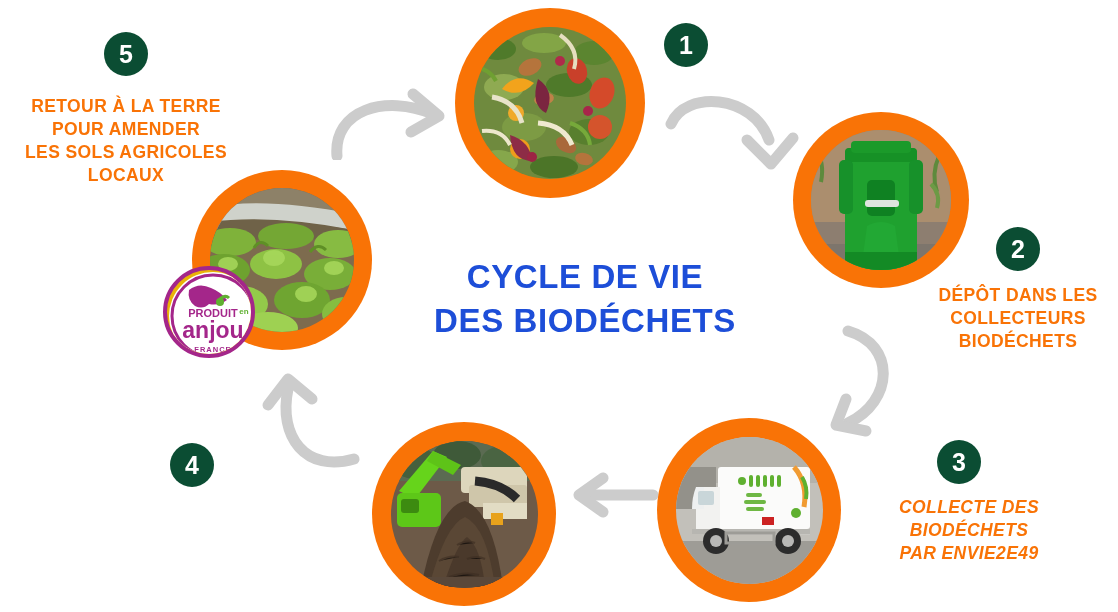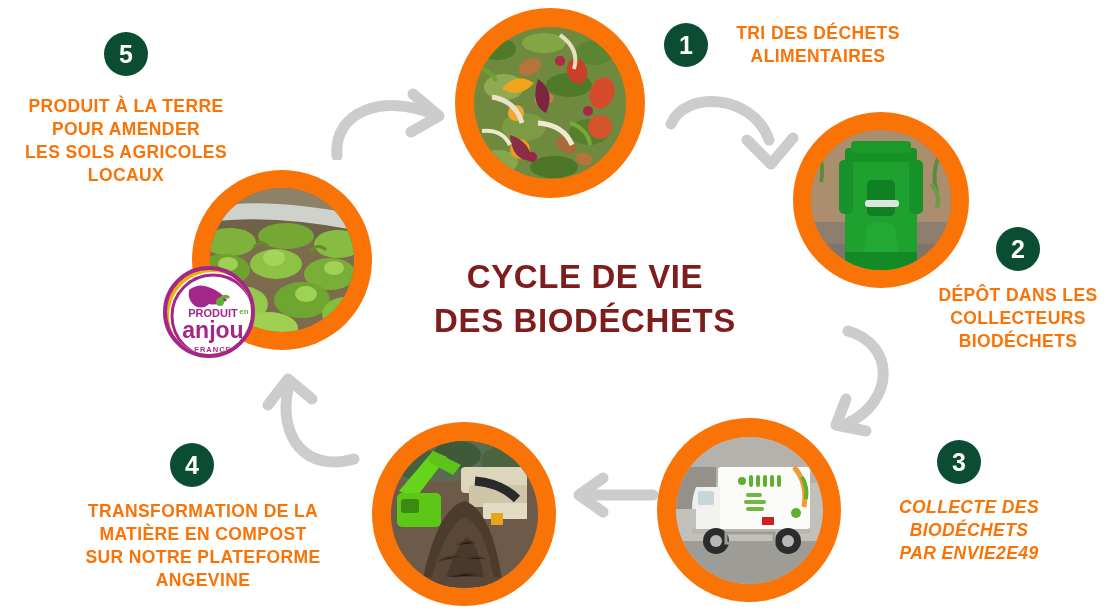--- a/index.html
+++ b/index.html
@@ -65,21 +65,21 @@
   }
   .caption.center { text-align: center; }
 
   
   #center-title {
     position: absolute;
     left: 400px;
     top: 255px;
     width: 370px;
     text-align: center;
-    color: #7f1d1d;
+    color: #1d4ed8;
     font-size: 33px;
     font-weight: bold;
     line-height: 1.34;
     letter-spacing: 0.6px;
     white-space: pre-line;
   }
 
   
   .arrow {
     position: absolute;
@@ -165,22 +165,20 @@
           <path d="M8,104 q20,-2 28,14" stroke="#ede7cc" stroke-width="4" fill="none"></path>
           <path d="M0,40 q16,2 22,14" stroke="#6fa032" stroke-width="4" fill="none"></path>
           <path d="M96,96 q18,6 20,22" stroke="#76a93a" stroke-width="4" fill="none"></path>
         </g>
       </svg>
     </div>
   </div>
   <div class="badge" style="left:664px; top:23px;">
     <span>1</span>
   </div>
-  <div class="caption center" style="left:698px; top:22px; width:240px;">TRI DES DÉCHETS
-ALIMENTAIRES</div>
 
   <div class="photo-circle" style="left:793px; top:112px; width:176px; height:176px;">
     <div class="photo-inner" style="width:140px; height:140px;">
       <svg class="photo-art" viewBox="0 0 140 140" preserveAspectRatio="none">
         <rect width="140" height="140" fill="#9c8468"></rect>
         <rect x="0" y="0" width="140" height="92" fill="#ab8e6e"></rect>
         <rect x="0" y="92" width="140" height="22" fill="#8d7e70"></rect>
         <rect x="0" y="114" width="140" height="26" fill="#7d756c"></rect>
         <path d="M4,18 q10,14 6,34" stroke="#5e8a3c" stroke-width="4" fill="none"></path>
         <path d="M128,26 q-8,18 -2,36" stroke="#5e8a3c" stroke-width="4" fill="none"></path>
@@ -276,24 +274,20 @@
           <path d="M58,136 q16,-6 30,-2"></path>
           <path d="M76,118 q10,-4 18,0"></path>
         </g>
         <rect x="0" y="136" width="147" height="11" fill="#59483a"></rect>
       </svg>
     </div>
   </div>
   <div class="badge" style="left:170px; top:443px;">
     <span>4</span>
   </div>
-  <div class="caption center" style="left:58px; top:500px; width:290px;">TRANSFORMATION DE LA
-MATIÈRE EN COMPOST
-SUR NOTRE PLATEFORME
-ANGEVINE</div>
 
   <div class="photo-circle" style="left:192px; top:170px; width:180px; height:180px;">
     <div class="photo-inner" style="width:144px; height:144px;">
       <svg class="photo-art" viewBox="0 0 144 144" preserveAspectRatio="none">
         <rect width="144" height="144" fill="#7d6b4e"></rect>
         <rect x="0" y="0" width="144" height="34" fill="#8d8168"></rect>
         <path d="M0,20 q50,-12 144,6 l0,16 q-70,-12 -144,0 z" fill="#cfd2cb"></path>
         <path d="M0,34 q60,-8 144,8 l0,14 q-70,-12 -144,2 z" fill="#6f6248"></path>
         <ellipse cx="20" cy="54" rx="26" ry="14" fill="#7fb23a"></ellipse>
         <ellipse cx="76" cy="48" rx="28" ry="13" fill="#74a734"></ellipse>
@@ -313,21 +307,21 @@
           <ellipse cx="18" cy="76" rx="10" ry="7"></ellipse>
         </g>
         <path d="M44,60 q6,-10 14,-2" stroke="#5f8f26" stroke-width="3" fill="none"></path>
         <path d="M100,64 q8,-10 16,-2" stroke="#5f8f26" stroke-width="3" fill="none"></path>
       </svg>
     </div>
   </div>
   <div class="badge" style="left:104px; top:32px;">
     <span>5</span>
   </div>
-  <div class="caption center" style="left:5px; top:95px; width:242px;">PRODUIT À LA TERRE
+  <div class="caption center" style="left:5px; top:95px; width:242px;">RETOUR À LA TERRE
 POUR AMENDER
 LES SOLS AGRICOLES
 LOCAUX</div>
 
   <div id="anjou-logo">
     <svg viewBox="0 0 92 92" width="92" height="92">
       <circle cx="46" cy="46" r="44" fill="#ffffff"></circle>
       <circle cx="46" cy="46" r="41" fill="none" stroke="#a4268a" stroke-width="3"></circle>
       <path d="M22,20 q10,-8 22,-2 q10,4 16,12 q-8,6 -18,4 q-6,6 -14,2 q-8,-6 -6,-16z" fill="#a4268a"></path>
       <circle cx="53" cy="32" r="4" fill="#5fb030"></circle>

